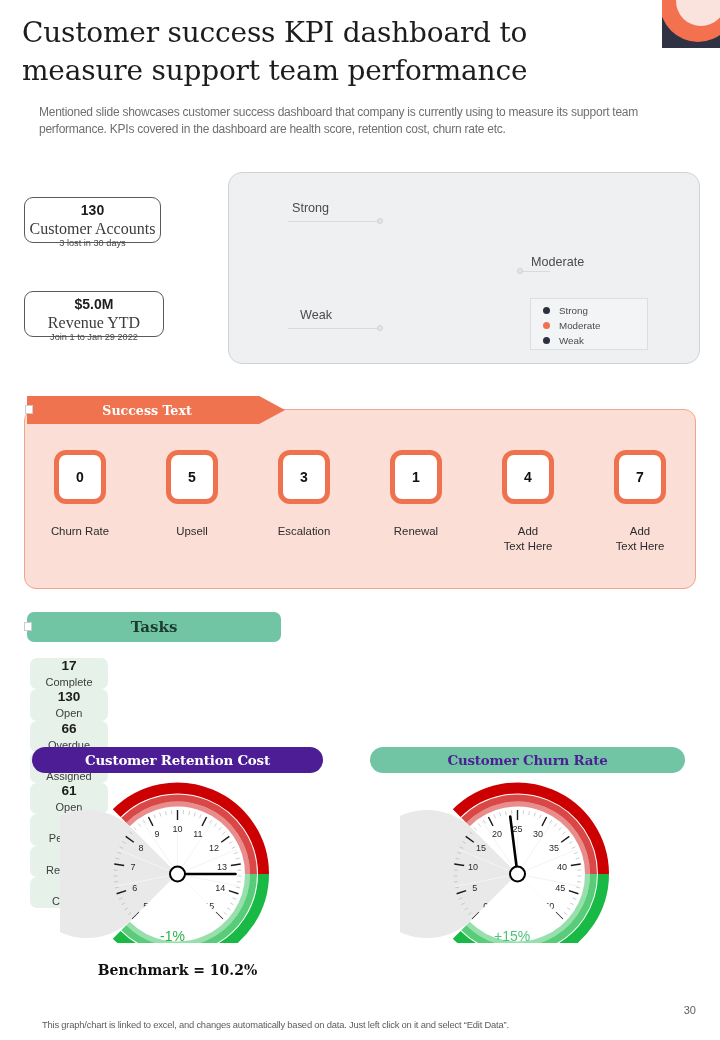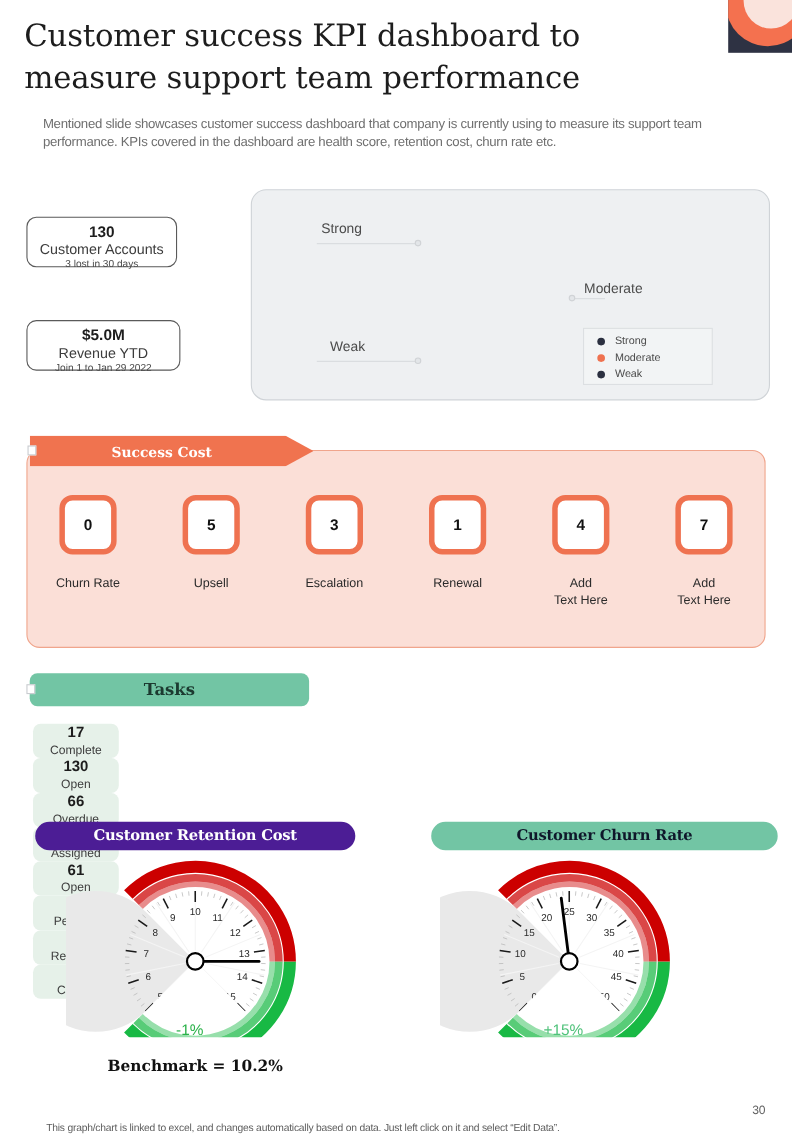--- a/index.html
+++ b/index.html
@@ -30,21 +30,21 @@
   }
 
   
   .kpi-card{
     position:absolute;border:1px solid #5a5a5a;border-radius:9px;
     background:#fff;text-align:center;box-sizing:border-box;
   }
   .kpi-a{left:24px;top:197px;width:137px;height:46px;padding-top:4px;}
   .kpi-b{left:24px;top:291px;width:140px;height:46px;padding-top:4px;}
   .kpi-val{font-size:14px;font-weight:bold;color:#1d1d1d;line-height:1.22;}
-  .kpi-lbl{font-size:13px;color:#3c3c3c;line-height:1.2;}
+  .kpi-lbl{font-size:16px;color:#3c3c3c;line-height:1.2;font-family:Liberation Serif, serif;}
   .kpi-sub{font-size:9.2px;color:#4a4a4a;line-height:1.25;}
 
   
   .health-panel{
     position:absolute;left:228px;top:172px;width:470px;height:190px;
     background:#eef0f2;border:1px solid #cfd3d7;border-radius:14px;
   }
   .health-pill{
     position:absolute;left:263px;top:166px;width:400px;height:24px;
     background:#343a4c;border-radius:13px;color:#fff;
@@ -128,21 +128,21 @@
   .tk-val{font-size:13.6px;font-weight:bold;color:#1d1d1d;line-height:1.25;}
   .tk-lbl{font-size:11px;color:#3d3d3d;line-height:1.3;}
 
   
   .gauge-head{
     position:absolute;height:26px;border-radius:13px;
     font-family:"DejaVu Serif", serif;font-weight:bold;font-size:13.4px;
     display:flex;align-items:center;justify-content:center;letter-spacing:-0.2px;
   }
   .gh-left{left:32px;top:747px;width:291px;background:#4c1d95;color:#fff;}
-  .gh-right{left:392px;top:747px;width:315px;background:#72c5a4;color:#0f172a;}
+  .gh-right{left:370px;top:747px;width:315px;background:#72c5a4;color:#4c1d95;}
   .gauge-svg{position:absolute;}
   .gs-left{left:60px;top:778px;}
   .gs-right{left:400px;top:778px;}
   .delta{position:absolute;font-size:14px;font-weight:500;}
   .delta-left{left:160px;top:928px;color:#2bb24a;}
   .delta-right{left:494px;top:928px;color:#4fc27a;}
   .bench{
     position:absolute;font-family:"DejaVu Serif", serif;font-weight:bold;
     font-size:14px;color:#111;text-align:center;
   }
@@ -205,21 +205,21 @@
       <span class="legend-txt">Moderate</span>
     </div>
     <div class="legend-row">
       <span class="legend-dot" style="background:#2b3040"></span>
       <span class="legend-txt">Weak</span>
     </div>
   </div>
 
   <div class="sp-body"></div>
   <div class="banner-notch sp-notch"></div>
-  <div class="sp-banner">Success Cost</div>
+  <div class="sp-banner">Success Text</div>
   <div class="sp-items" id="sp-items">
       <div class="sp-item">
         <div class="sp-box">0</div>
         <div class="sp-lbl">Churn Rate</div>
       </div>
       <div class="sp-item">
         <div class="sp-box">5</div>
         <div class="sp-lbl">Upsell</div>
       </div>
       <div class="sp-item">

